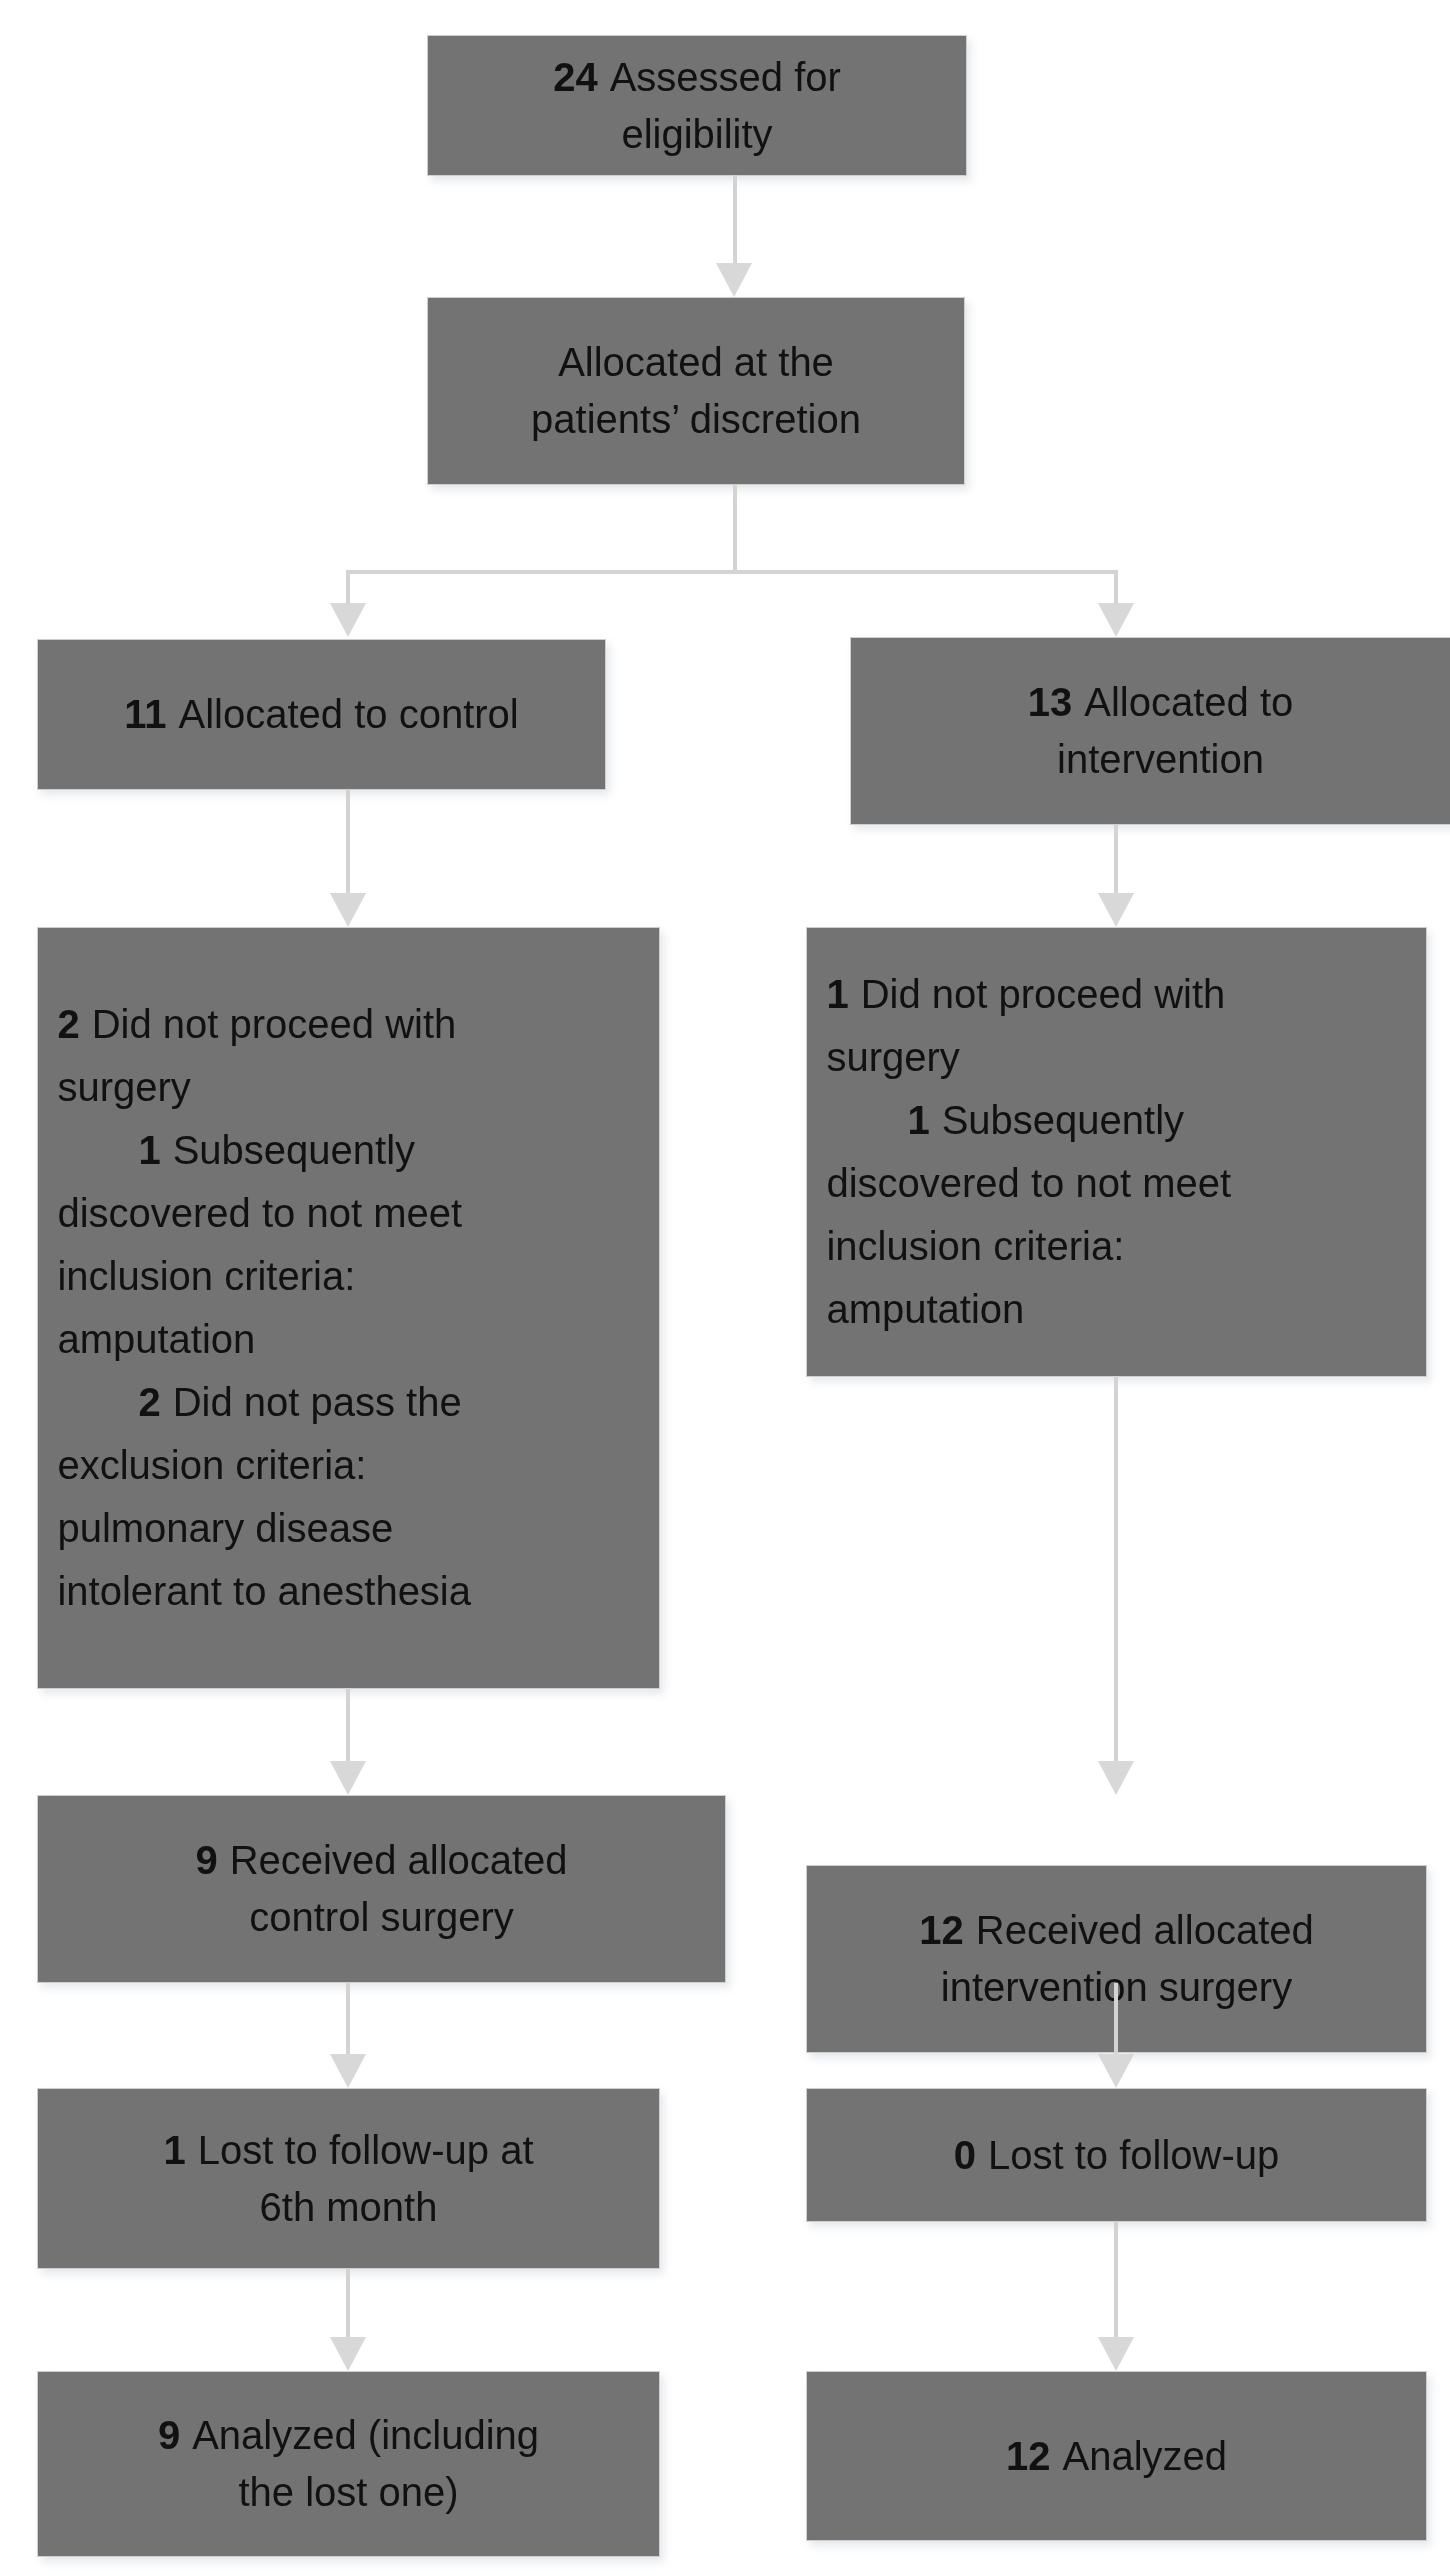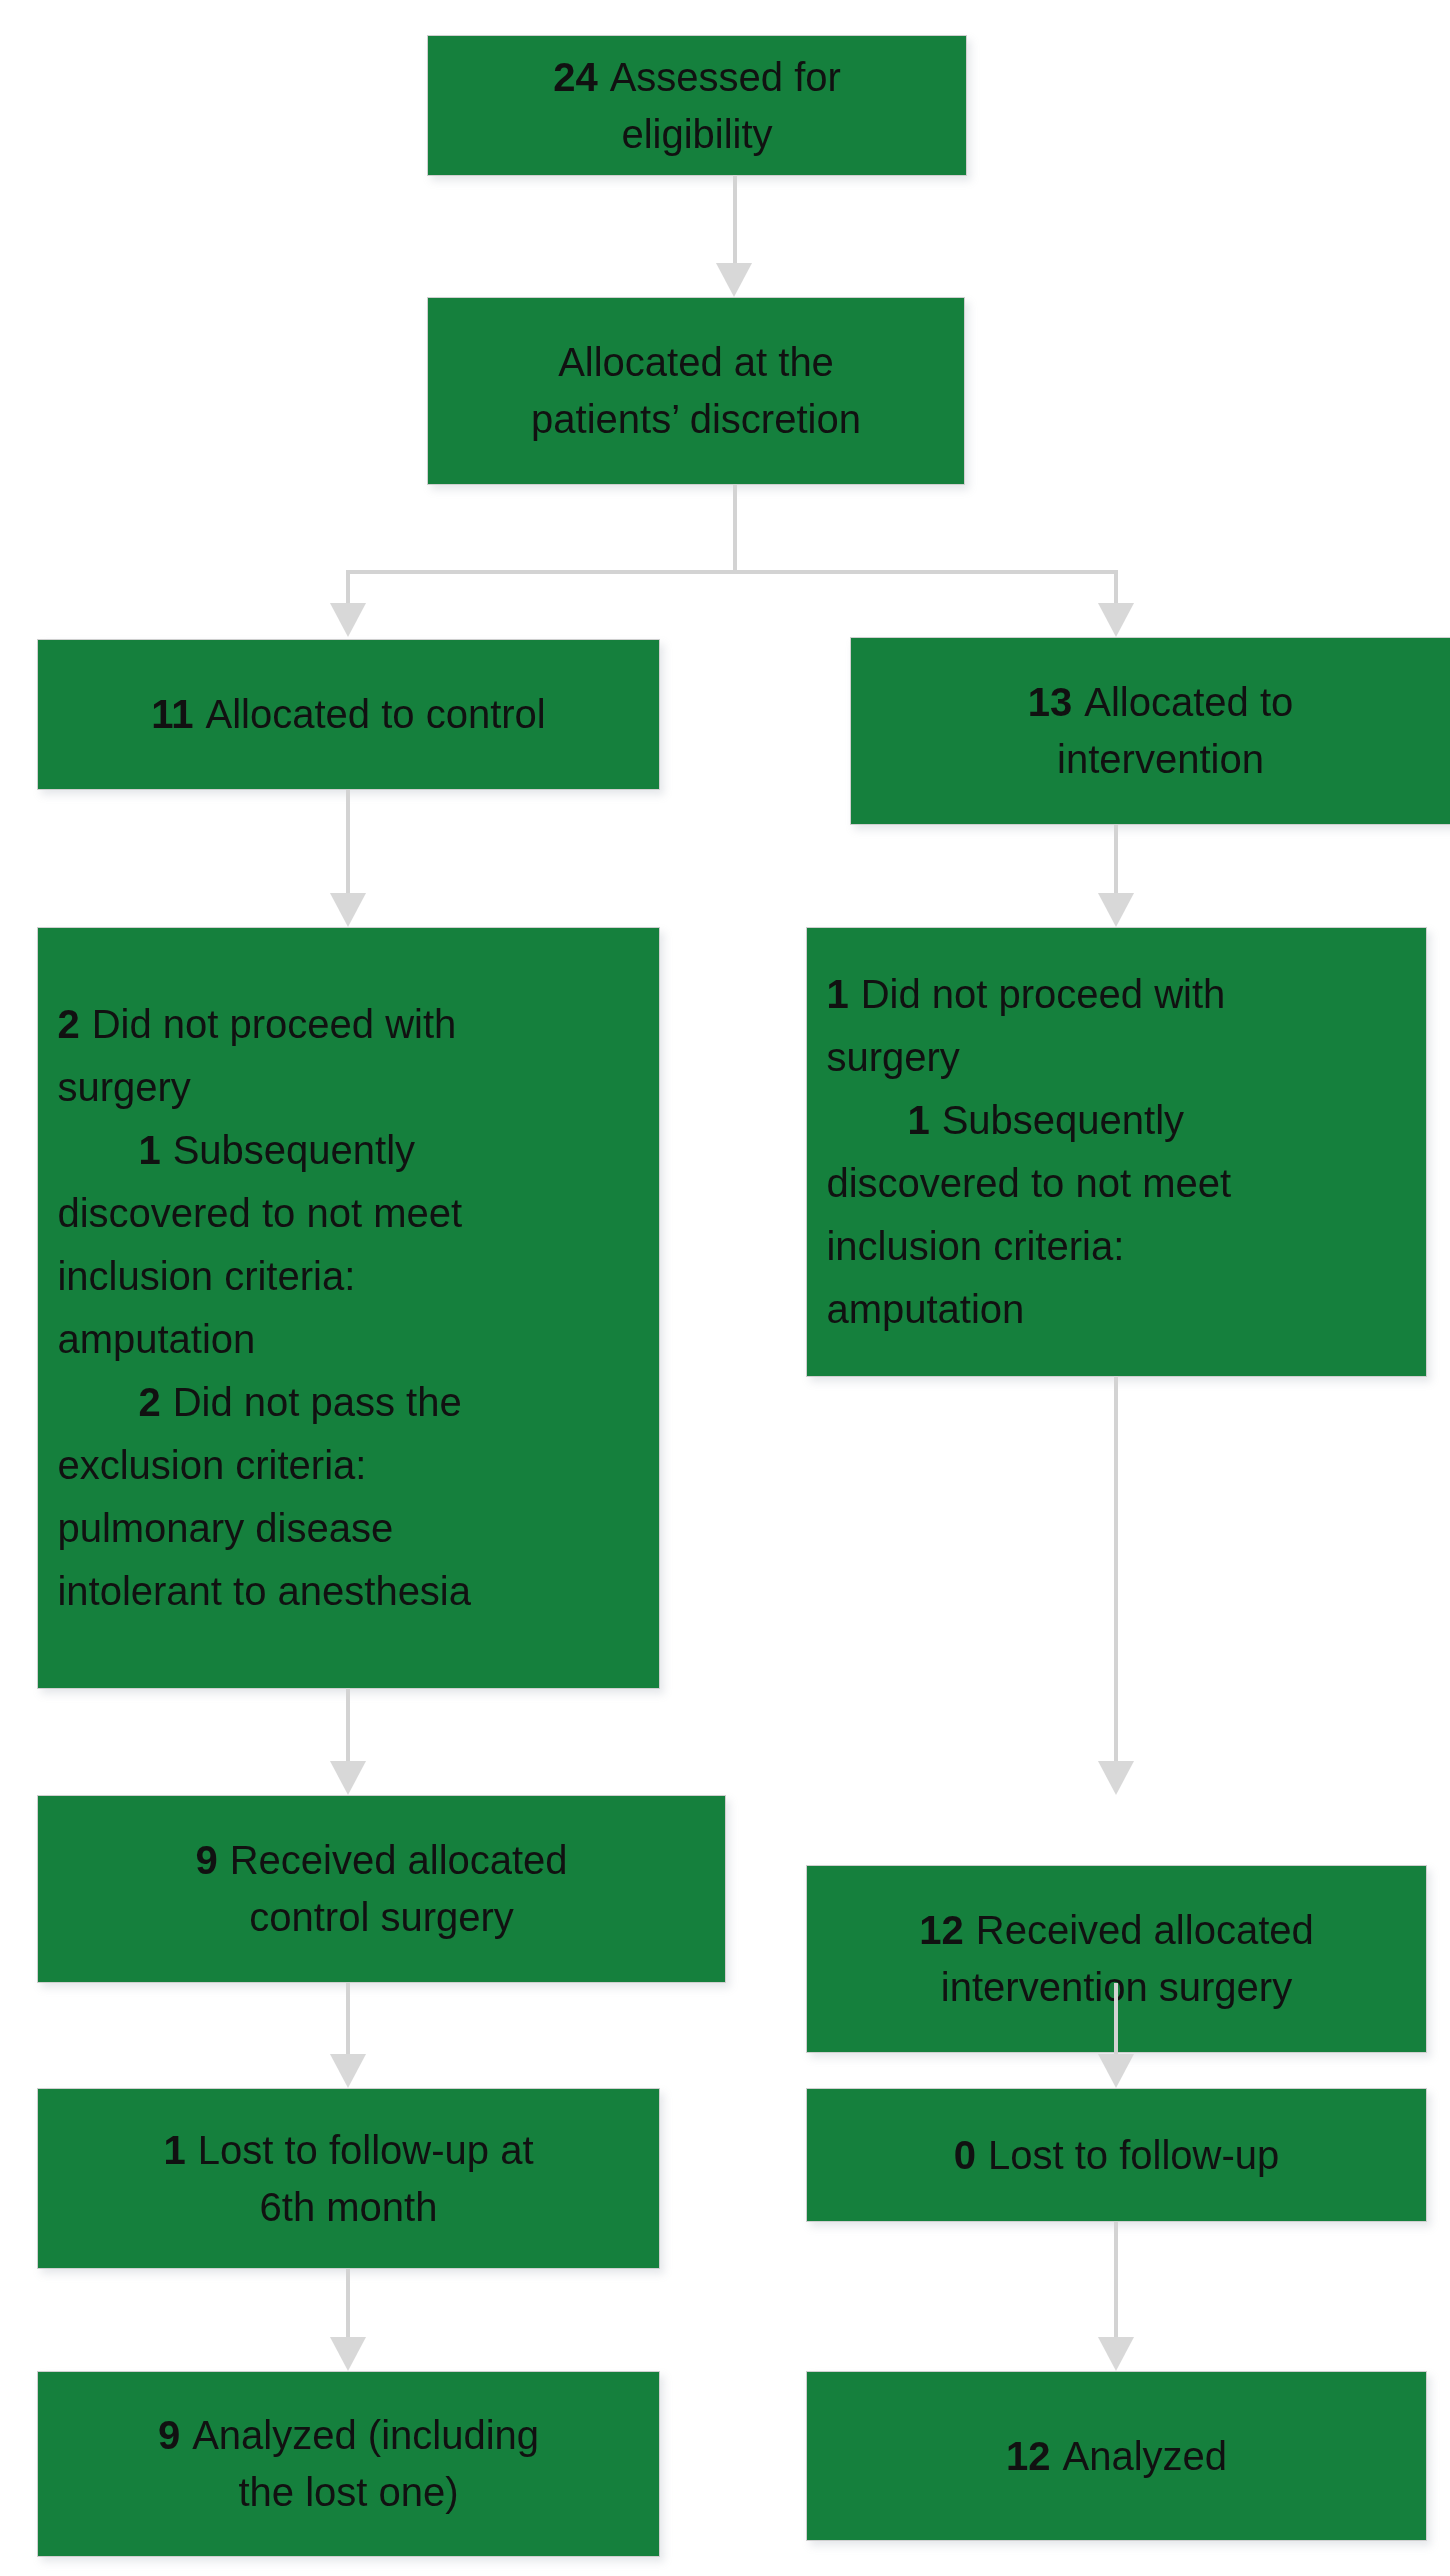--- a/index.html
+++ b/index.html
@@ -10,21 +10,21 @@
   #canvas {
     position: relative;
     width: 1451px;
     height: 2576px;
     background: #ffffff;
     font-family: "Liberation Sans", "DejaVu Sans", sans-serif;
     color: #111111;
   }
   .box {
     position: absolute;
-    background: #15803d;
+    background: #737373;
     border: 1.6px solid #cfcfcf;
     box-sizing: border-box;
     box-shadow: 4px 4.9px 8px rgba(140,150,165,0.22);
     font-size: 40px;
   }
   .box .content {
     display: flex;
     flex-direction: column;
     justify-content: center;
     height: 100%;
@@ -66,21 +66,21 @@
     </div>
   </div>
 
   <div class="box center" style="left:427px;top:297px;width:538px;height:188px">
     <div class="content">
       <div class="line"><span>Allocated at the</span></div>
       <div class="line"><span>patients’ discretion</span></div>
     </div>
   </div>
 
-  <div class="box center" style="left:37px;top:639px;width:623px;height:151px">
+  <div class="box center" style="left:37px;top:639px;width:569px;height:151px">
     <div class="content">
       <div class="line"><span class="num">11</span><span>Allocated to control</span></div>
     </div>
   </div>
 
   <div class="box center" style="left:850px;top:637px;width:621px;height:188px">
     <div class="content">
       <div class="line"><span class="num">13</span><span>Allocated to</span></div>
       <div class="line"><span>intervention</span></div>
     </div>

